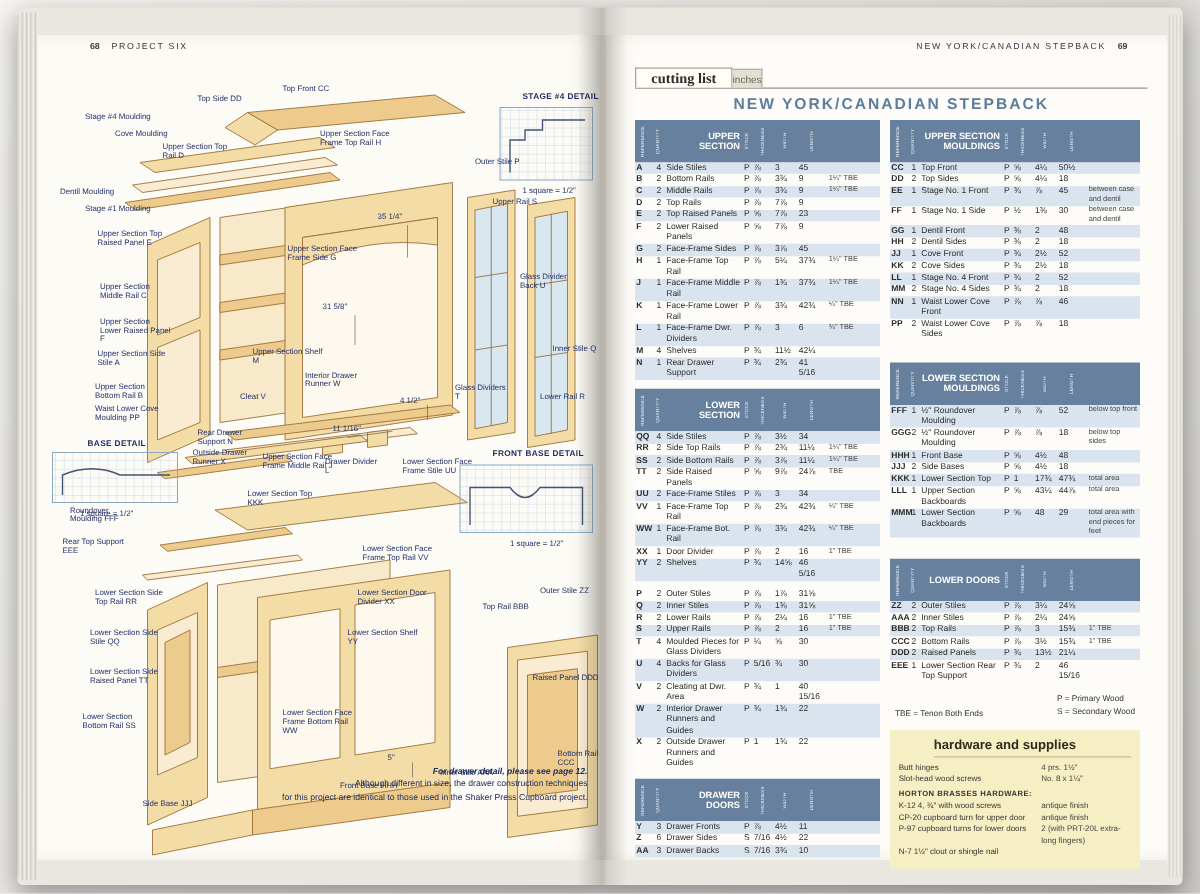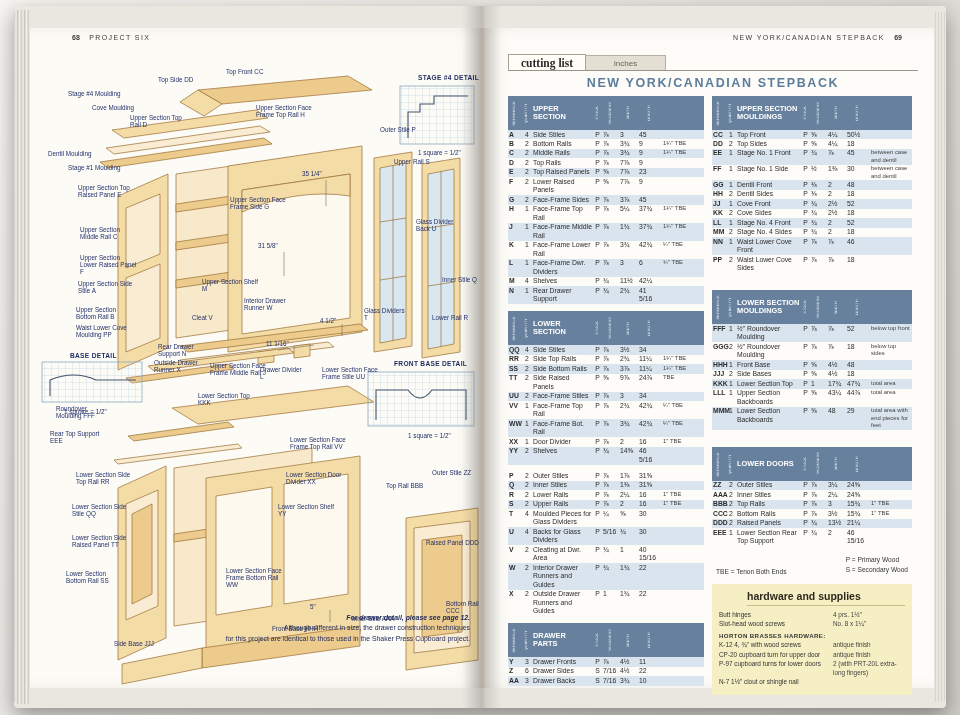--- a/index.html
+++ b/index.html
@@ -27,36 +27,36 @@
   .dlabel{position:absolute;font-size:6.3px;line-height:1.15;color:#23306b;}
   .dlabel.bold{font-weight:bold;font-size:6.6px;letter-spacing:.3px;color:#1d2a5e;}
   .caption{position:absolute;right:12px;bottom:44px;width:310px;text-align:right;font-size:6.9px;line-height:1.5;color:#222c5e;}
   .caption div:first-child{font-style:italic;font-weight:bold;}
 
   
   .rp-content{position:absolute;left:26px;right:16px;top:26px;bottom:6px;}
   .tabrow{display:flex;align-items:flex-end;border-bottom:1px solid #9a948a;}
   .tab{border:1px solid #a8a296;border-bottom:none;padding:2px 12px 1px;background:#fffdf6;
     font-family:"Liberation Serif",serif;font-weight:bold;font-size:11.5px;color:#2b2b2b;}
-  .tab-units{padding:3px 28px 2px;font-size:8px;color:#6a6458;background:#e3dfd2;border:1px solid #b5afa2;border-bottom:none;border-left:none;}
+  .tab-units{padding:3px 0 2px;font-size:8px;color:#6a6458;background:#e3dfd2;border:1px solid #b5afa2;border-bottom:none;border-left:none;}
   .rp-title{text-align:center;font-size:12.5px;font-weight:bold;letter-spacing:1.6px;color:#5d7d9c;margin:5px 0 6px;}
   .cols{display:flex;gap:8px;align-items:flex-start;}
   .col{display:flex;flex-direction:column;gap:7px;}
   .col-a{width:196px;}
   .col-b{width:200px;}
 
   .ctable{width:100%;}
   .trow{display:grid;grid-template-columns:14px 10px 1fr 9px 17px 19px 24px 42px;align-items:start;}
   .trow .c{font-size:6.8px;line-height:1.25;padding:.5px 1px;color:#2c2c2c;}
   .trow .c0{font-weight:bold;}
   .trow .c1,.trow .c3{text-align:center;}
   .trow .c7{font-size:5.9px;color:#444;}
   .ctable .trow:nth-child(even){background:#d9e4ee;}
   .thead{background:#66809e !important;min-height:34px;align-items:stretch;}
-  .thead .ttitle{grid-column:3;color:#fff;font-weight:bold;font-size:7.4px;line-height:1.1;align-self:center;padding:1px;}
+  .thead .ttitle{grid-column:3;color:#fff;font-weight:bold;font-size:7.4px;line-height:1.1;align-self:center;padding:1px;text-align:right;}
   .vlab{writing-mode:vertical-rl;transform:rotate(180deg);font-size:3.7px;line-height:1;color:#eef3f8;
     justify-self:center;align-self:center;max-height:33px;overflow:hidden;letter-spacing:.2px;}
 
   .legend{display:flex;justify-content:space-between;align-items:flex-end;font-size:6.6px;color:#333;padding:2px 4px 0;}
   .legend .ps div{line-height:1.5;}
   .hardware{background:#f6efc4;padding:6px 7px 8px;margin-top:2px;}
   .hw-title{font-family:Liberation Sans, sans-serif;font-weight:bold;font-size:10.5px;color:#2e2a1f;
     border-bottom:1px solid #c9bd8a;padding-bottom:3px;margin-bottom:4px;margin-left:28px;}
   .hw-row{display:flex;justify-content:space-between;gap:6px;font-size:6.4px;line-height:1.45;color:#333;}
   .hw-row .hw-name{flex:1;}
@@ -572,21 +572,21 @@
                   <div class="c c4">1</div>
                   <div class="c c5">1¾</div>
                   <div class="c c6">22</div>
                   <div class="c c7"></div>
                 </div>
               </div>
               <div class="ctable">
                 <div class="trow thead">
                   <div class="vlab">REFERENCE</div>
                   <div class="vlab">QUANTITY</div>
-                  <div class="ttitle">DRAWER PARTS</div>
+                  <div class="ttitle">DRAWER DOORS</div>
                   <div class="vlab">STOCK</div>
                   <div class="vlab">THICKNESS</div>
                   <div class="vlab">WIDTH</div>
                   <div class="vlab">LENGTH</div>
                   <div></div>
                 </div>
                 <div class="trow">
                   <div class="c c0">Y</div>
                   <div class="c c1">3</div>
                   <div class="c c2">Drawer Fronts</div>

